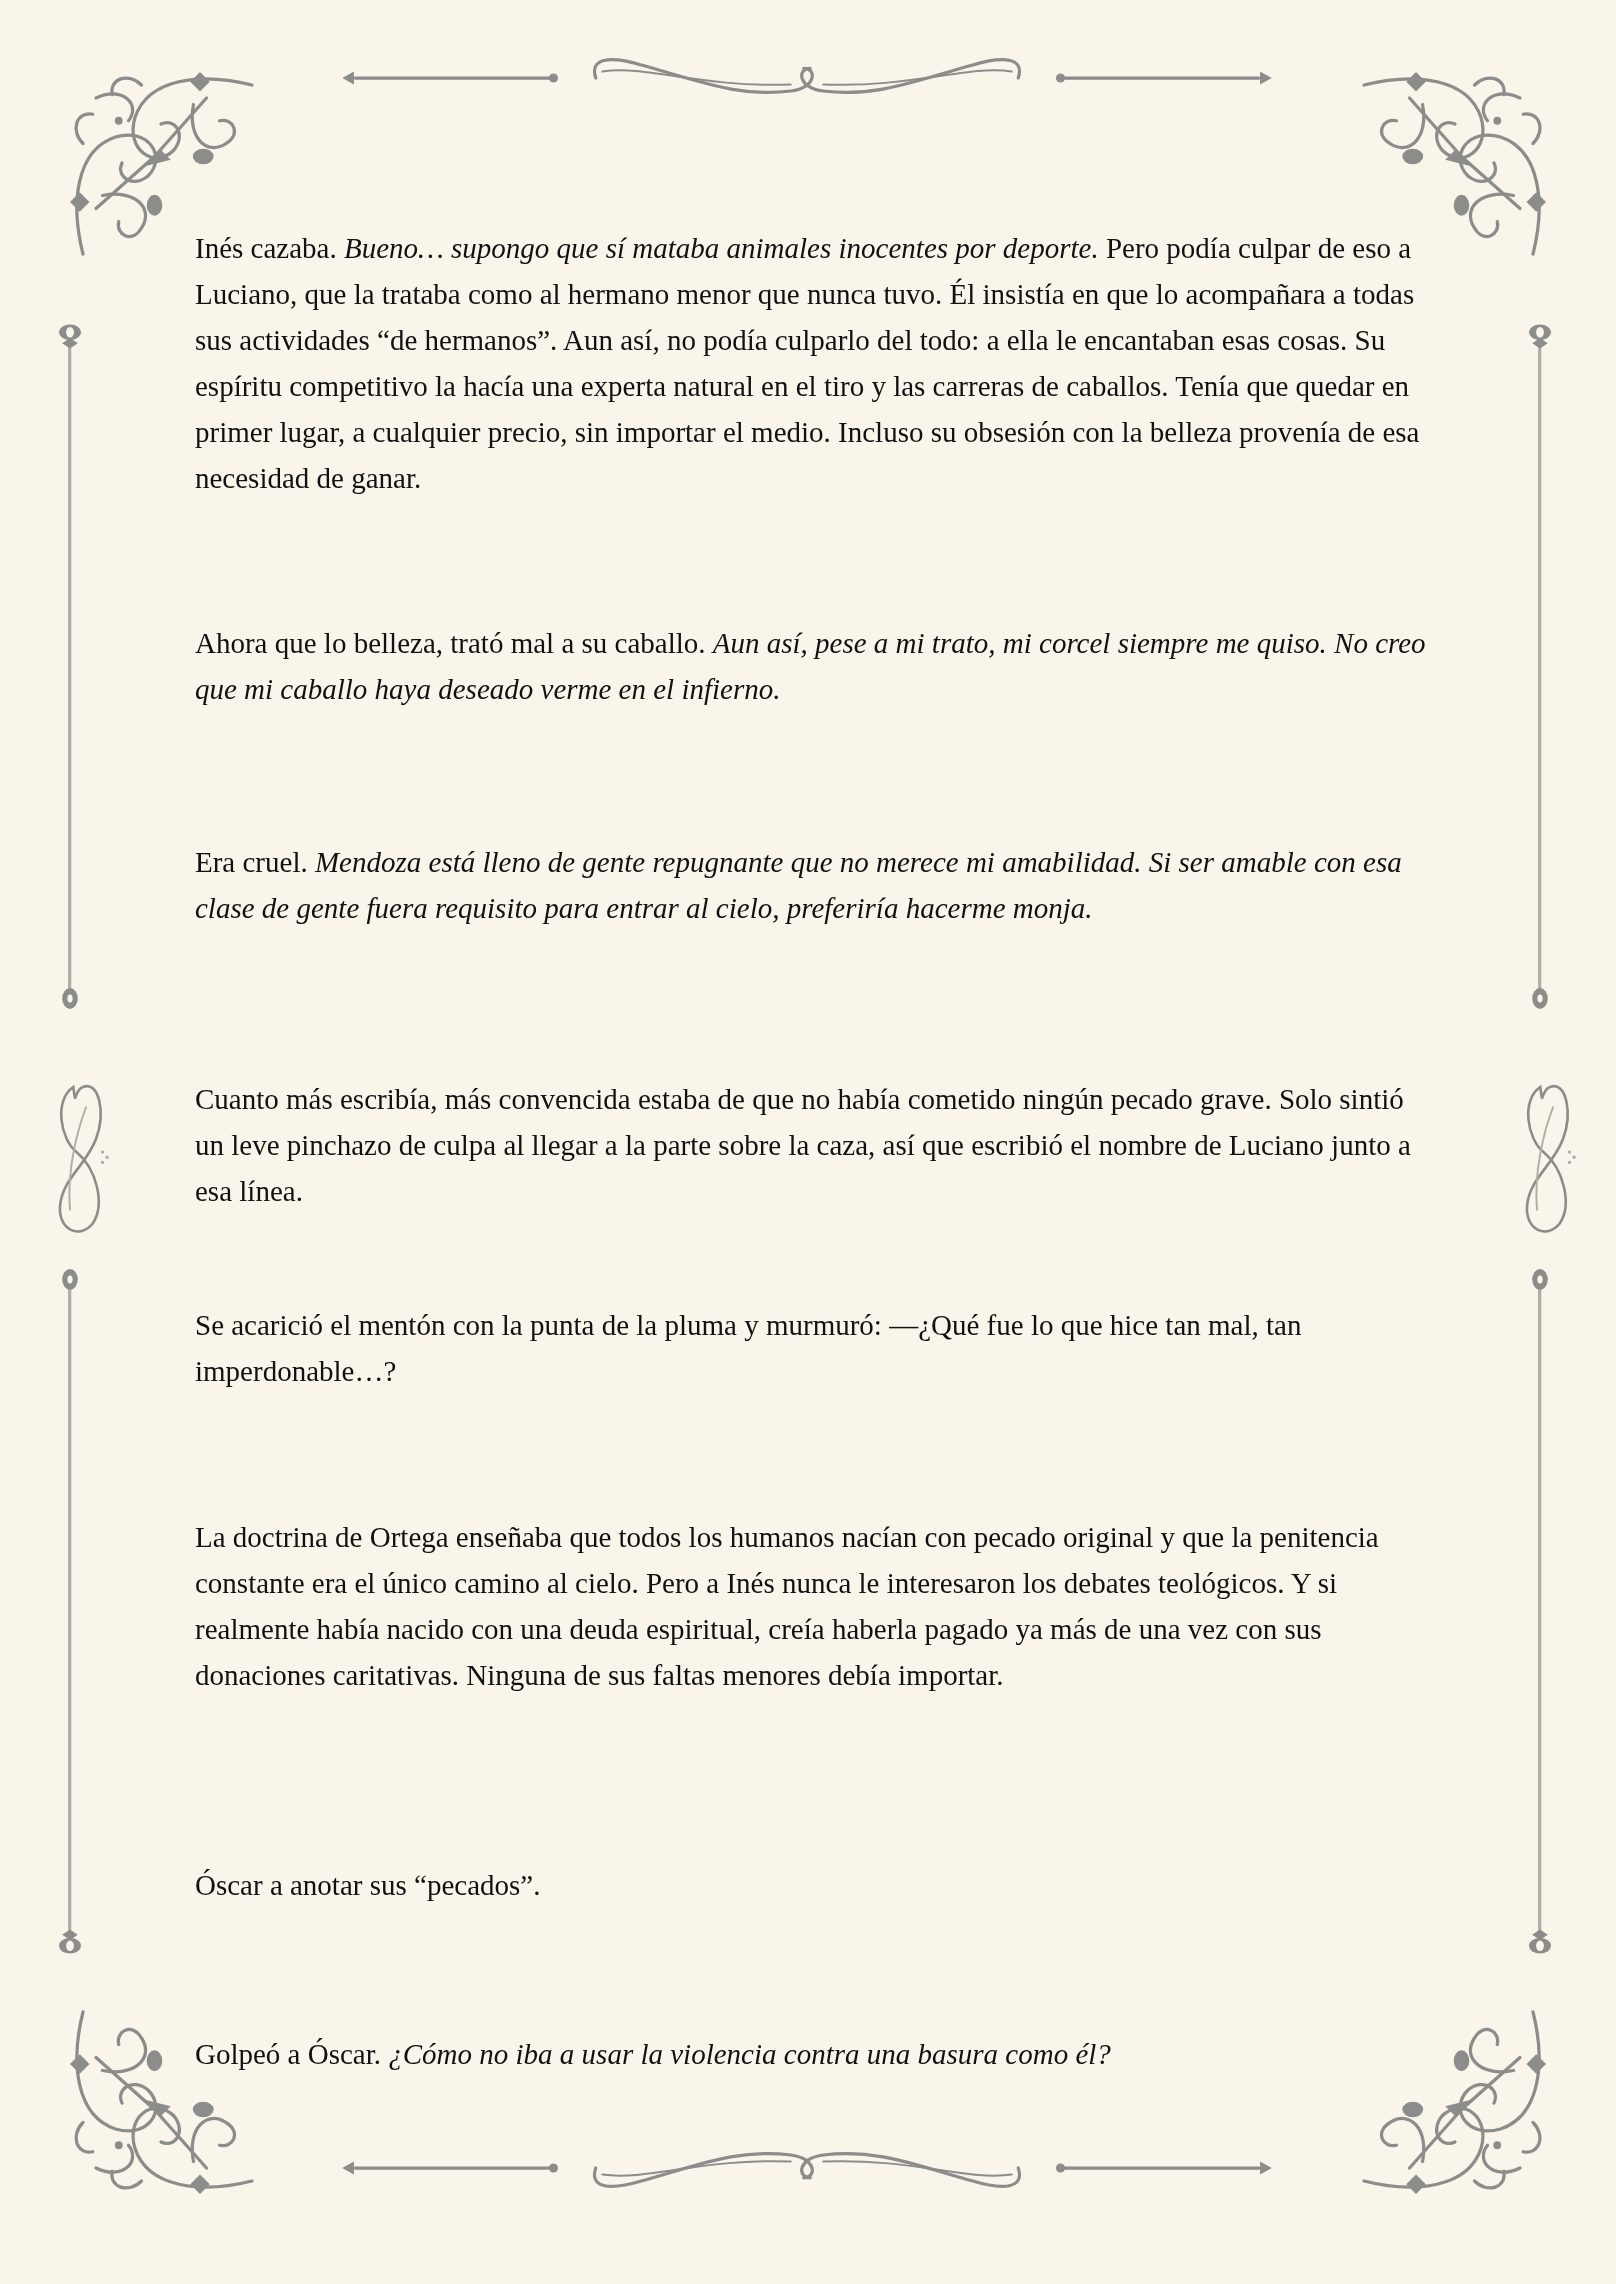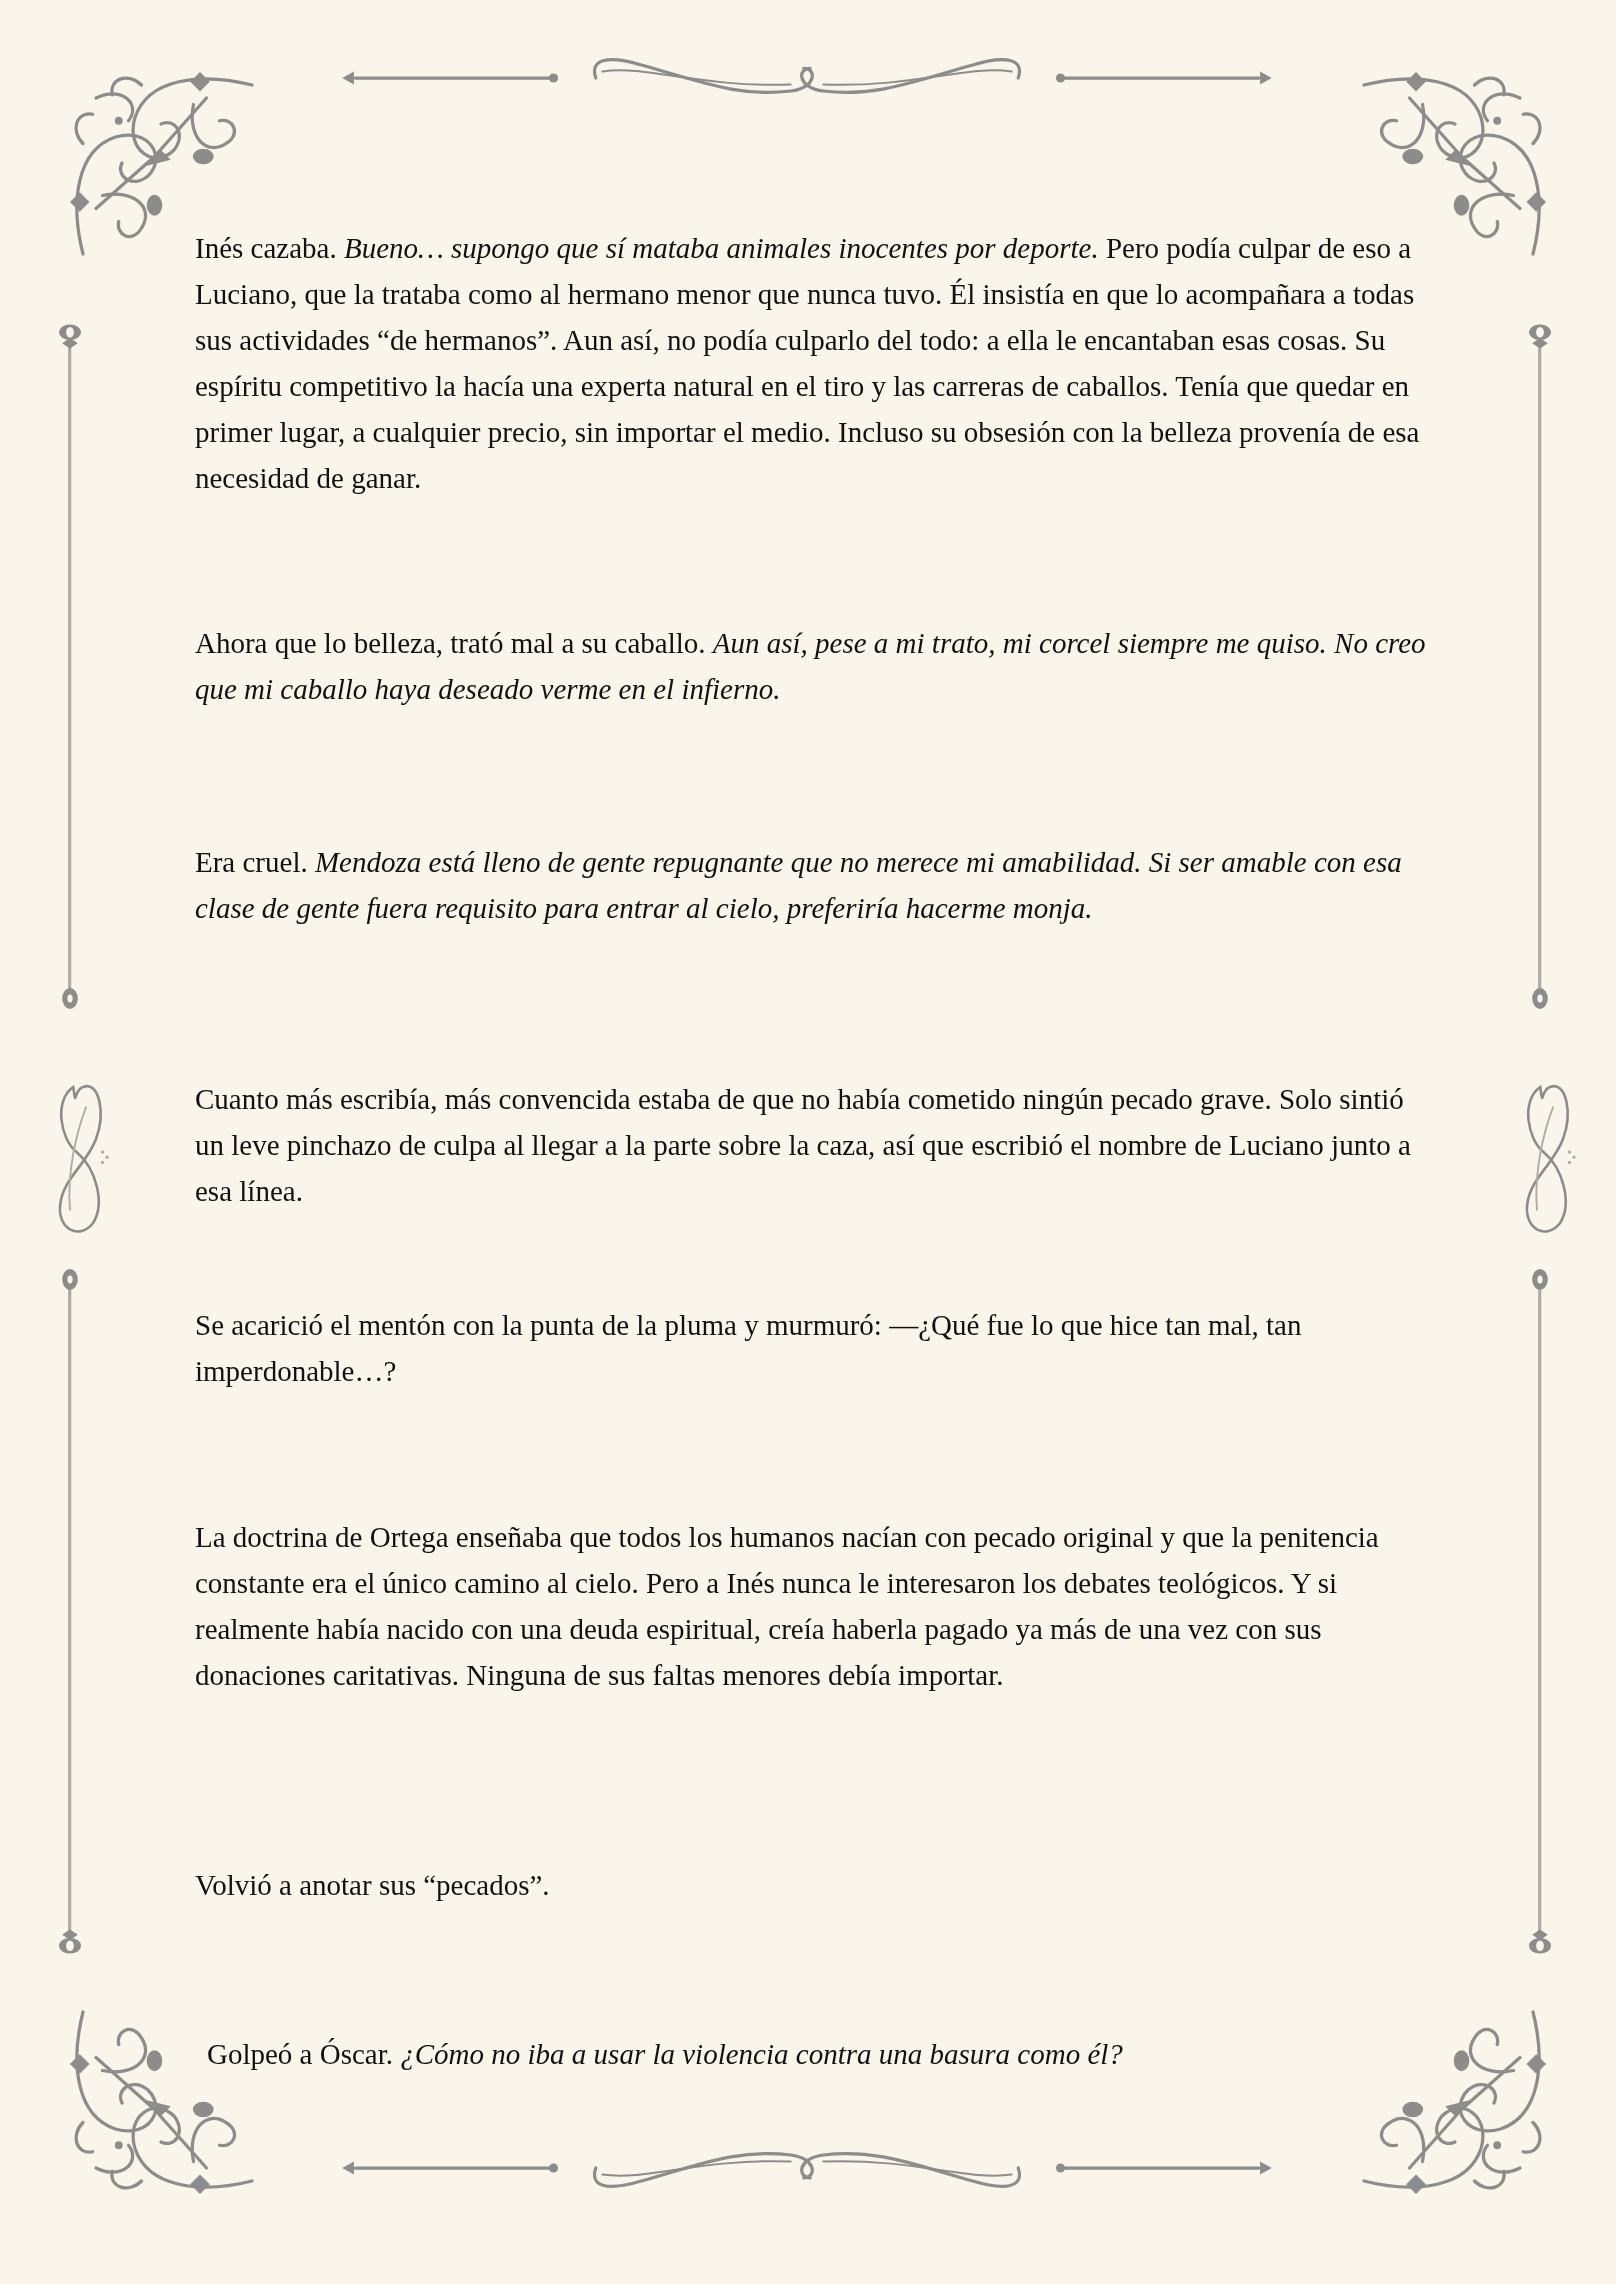--- a/index.html
+++ b/index.html
@@ -138,16 +138,16 @@
     </svg>
   </div>
 
 <div class="text" style="top:0;">
   <p class="para" style="top: 225px;"><span>Inés cazaba. </span><em>Bueno… supongo que sí mataba animales inocentes por deporte.</em><span> Pero podía culpar de eso a Luciano, que la trataba como al hermano menor que nunca tuvo. Él insistía en que lo acompañara a todas sus actividades “de hermanos”. Aun así, no podía culparlo del todo: a ella le encantaban esas cosas. Su espíritu competitivo la hacía una experta natural en el tiro y las carreras de caballos. Tenía que quedar en primer lugar, a cualquier precio, sin importar el medio. Incluso su obsesión con la belleza provenía de esa necesidad de ganar.</span></p>
   <p class="para" style="top: 620px;"><span>Ahora que lo belleza, trató mal a su caballo. </span><em>Aun así, pese a mi trato, mi corcel siempre me quiso. No creo que mi caballo haya deseado verme en el infierno.</em></p>
   <p class="para" style="top: 839px;"><span>Era cruel. </span><em>Mendoza está lleno de gente repugnante que no merece mi amabilidad. Si ser amable con esa clase de gente fuera requisito para entrar al cielo, preferiría hacerme monja.</em></p>
   <p class="para" style="top: 1064px; margin-top: 12px;"><span>Cuanto más escribía, más convencida estaba de que no había cometido ningún pecado grave. Solo sintió un leve pinchazo de culpa al llegar a la parte sobre la caza, así que escribió el nombre de Luciano junto a esa línea.</span></p>
   <p class="para" style="top: 1302px;"><span>Se acarició el mentón con la punta de la pluma y murmuró: —¿Qué fue lo que hice tan mal, tan imperdonable…?</span></p>
   <p class="para" style="top: 1514px;"><span>La doctrina de Ortega enseñaba que todos los humanos nacían con pecado original y que la penitencia constante era el único camino al cielo. Pero a Inés nunca le interesaron los debates teológicos. Y si realmente había nacido con una deuda espiritual, creía haberla pagado ya más de una vez con sus donaciones caritativas. Ninguna de sus faltas menores debía importar.</span></p>
-  <p class="para" style="top: 1862px;"><span>Volvió a anotar sus “pecados”.</span></p>
-  <p class="para" style="top: 2031px; margin-left: 12px;"><span>Golpeó a Óscar. </span><em>¿Cómo no iba a usar la violencia contra una basura como él?</em></p>
+  <p class="para" style="top: 1862px;"><span>Óscar a anotar sus “pecados”.</span></p>
+  <p class="para" style="top: 2031px;"><span>Golpeó a Óscar. </span><em>¿Cómo no iba a usar la violencia contra una basura como él?</em></p>
 </div>
 
 
 </body></html>

